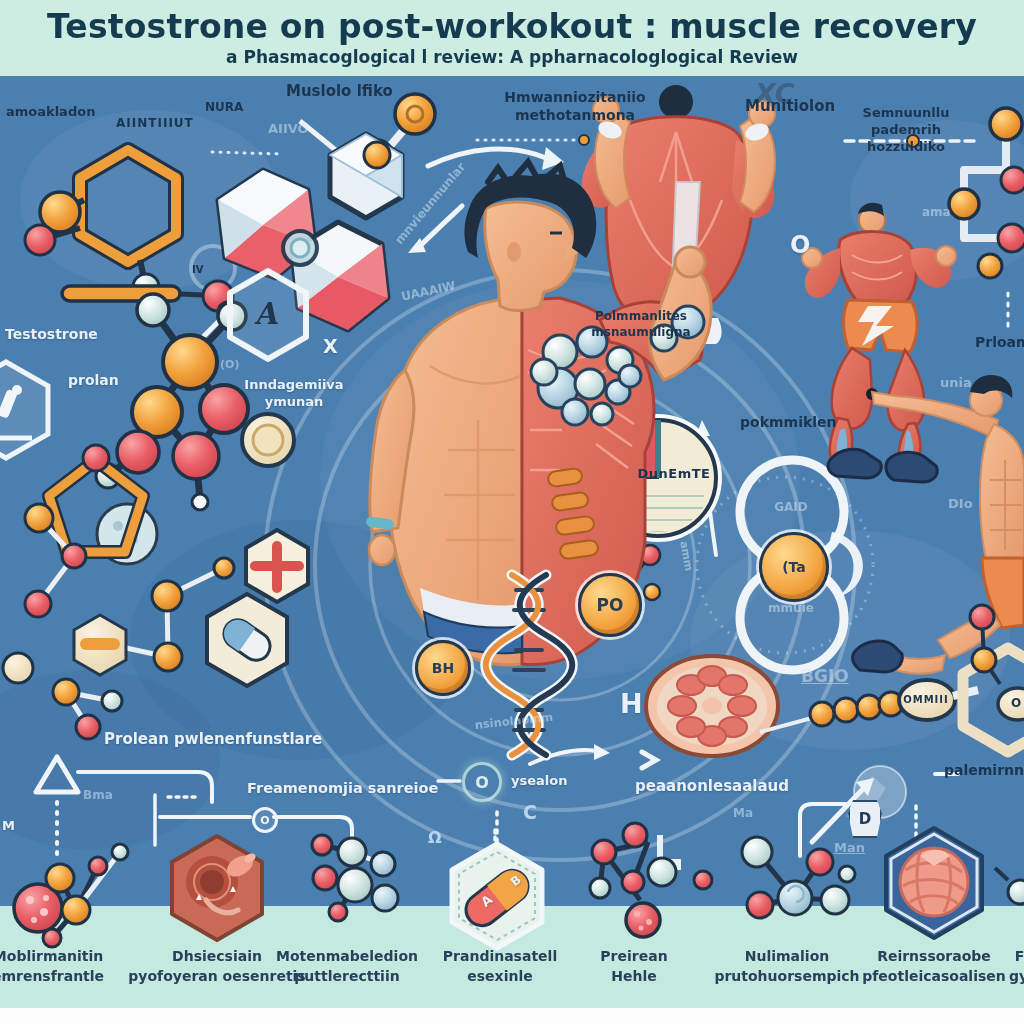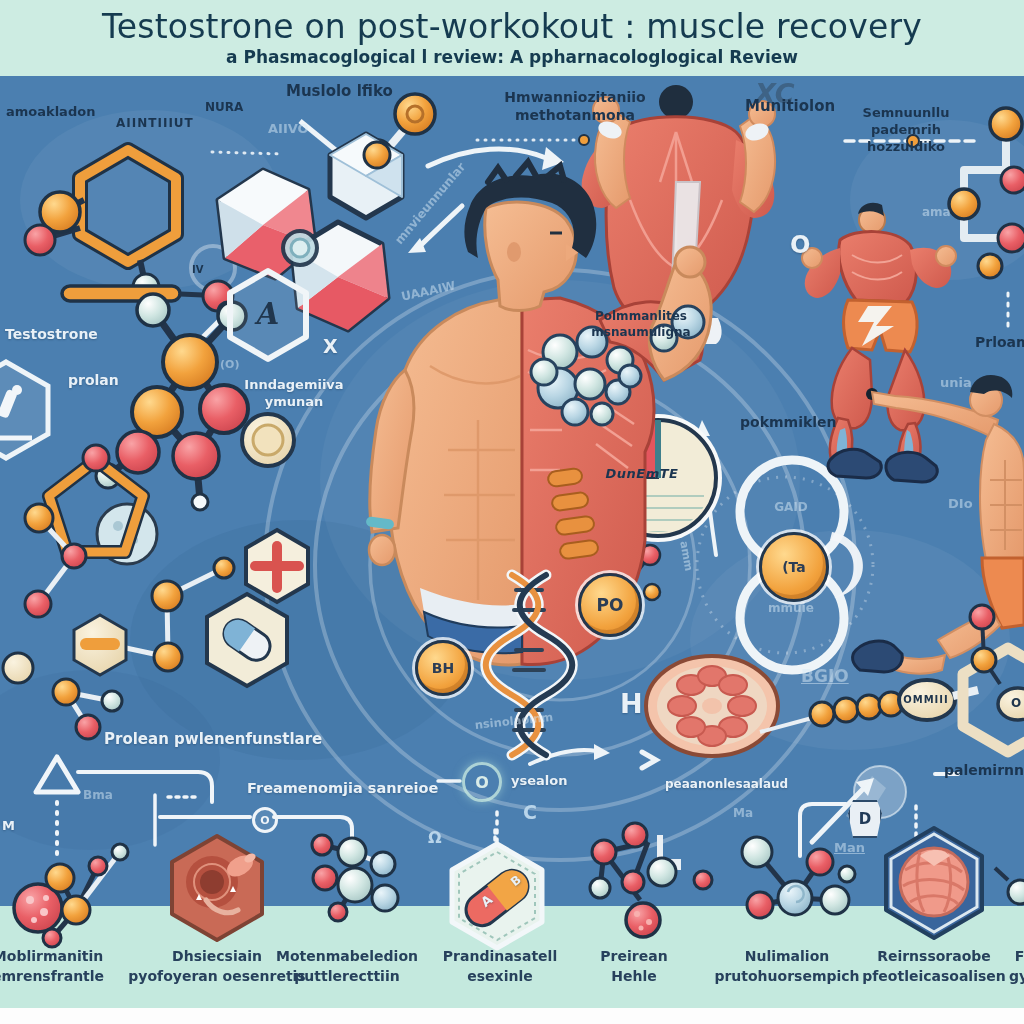--- a/index.html
+++ b/index.html
@@ -3,21 +3,21 @@
 <meta charset="utf-8">
 <style>
   html,body{margin:0;padding:0;background:#fff;}
   .page{position:relative;width:1024px;height:1024px;overflow:hidden;
         font-family:"DejaVu Sans",sans-serif;background:#4b7fb0;}
   .top-band{position:absolute;left:0;top:0;width:1024px;height:76px;background:#cdece2;z-index:1;}
   .bottom-band{position:absolute;left:0;top:905px;width:1024px;height:103px;background:#c4e9de;z-index:1;}
   .white-strip{position:absolute;left:0;top:1008px;width:1024px;height:16px;background:#fdfdfd;z-index:6;}
   svg.art{position:absolute;left:0;top:0;z-index:2;}
   .title{position:absolute;top:7px;left:0;width:1024px;text-align:center;font-size:33px;
-         font-weight:normal;color:#153b50;z-index:5;letter-spacing:.2px;}
+         font-weight:bold;color:#153b50;z-index:5;letter-spacing:.2px;}
   .subtitle{position:absolute;top:47px;left:0;width:1024px;text-align:center;font-size:17px;
          font-weight:bold;color:#153b50;z-index:5;}
   .lbl{position:absolute;z-index:5;font-weight:bold;color:#1b3550;white-space:pre-line;line-height:1.3;}
   .ctr{transform:translateX(-50%);text-align:center;}
   .light{color:#e9f1f7;text-shadow:0 1px 2px rgba(20,45,75,.35);}
   .faint{color:rgba(216,233,245,.5);}
   .navy{color:#20364d;}
   .blue{color:#b9d5ea;}
   .slate{color:#3e6386;font-style:italic;}
   .serif{font-family:"DejaVu Serif",serif;font-style:italic;}
@@ -610,33 +610,33 @@
   <div class="lbl light" style="left:68px;top:371px;font-size:14px;">prolan</div>
   <div class="lbl light ctr" style="left:294px;top:377px;font-size:13px;">Inndagemiiva
 ymunan</div>
   <div class="lbl light" style="left:323px;top:334px;font-size:19px;">X</div>
   <div class="lbl faint rot" style="left:400px;top:290px;font-size:12px;transform:rotate(-12deg);">UAAAIW</div>
   <div class="lbl faint rot" style="left:392px;top:238px;font-size:12px;transform:rotate(-50deg);">mnvieunnunlar</div>
   <div class="lbl" style="left:740px;top:413px;font-size:14px;">pokmmiklen</div>
   <div class="lbl" style="left:975px;top:333px;font-size:14px;">Prloama</div>
   <div class="lbl faint" style="left:940px;top:375px;font-size:13px;">unia</div>
   <div class="lbl faint" style="left:948px;top:496px;font-size:13px;">DIo</div>
-  <div class="lbl ctr" style="left:642px;top:466px;font-size:13px;letter-spacing:.5px;font-style:italic;">DunEmTE</div>
+  <div class="lbl ctr" style="left:674px;top:466px;font-size:13px;letter-spacing:.5px;">DunEmTE</div>
   <div class="lbl faint ctr" style="left:791px;top:500px;font-size:12px;">GAID</div>
   <div class="lbl faint ctr" style="left:791px;top:601px;font-size:12px;">mmuie</div>
   <div class="lbl light" style="left:620px;top:686px;font-size:27px;">H</div>
   <div class="lbl faint" style="left:801px;top:665px;font-size:17px;text-decoration:underline;">BGIO</div>
   <div class="lbl navy ctr" style="left:926px;top:693px;font-size:10px;letter-spacing:1px;">OMMIII</div>
   <div class="lbl navy ctr" style="left:1016px;top:696px;font-size:12px;">O</div>
   <div class="lbl light" style="left:104px;top:730px;font-size:15px;">Prolean pwlenenfunstlare</div>
   <div class="lbl faint" style="left:83px;top:788px;font-size:12px;">Bma</div>
   <div class="lbl light" style="left:247px;top:779px;font-size:14.5px;">Freamenomjia sanreioe</div>
   <div class="lbl light" style="left:511px;top:773px;font-size:13px;">ysealon</div>
   <div class="lbl blue" style="left:523px;top:800px;font-size:19px;">C</div>
-  <div class="lbl light" style="left:665px;top:777px;font-size:12px;">peaanonlesaalaud</div>
+  <div class="lbl light" style="left:635px;top:777px;font-size:15px;">peaanonlesaalaud</div>
   <div class="lbl faint" style="left:733px;top:806px;font-size:12px;">Ma</div>
   <div class="lbl faint" style="left:834px;top:840px;font-size:13px;text-decoration:underline;">Man</div>
   <div class="lbl" style="left:944px;top:761px;font-size:14px;">palemirnn</div>
   <div class="lbl faint rot" style="left:474px;top:718px;font-size:11.5px;transform:rotate(-6deg);">nsinolaoinm</div>
   <div class="lbl light" style="left:2px;top:818px;font-size:13px;">M</div>
   <div class="lbl" style="left:192px;top:263px;font-size:10px;">IV</div>
   <div class="lbl navy serif ctr" style="left:268px;top:296px;font-size:29px;">A</div>
   <div class="lbl faint" style="left:220px;top:358px;font-size:11px;">(O)</div>
   <div class="lbl blue" style="left:428px;top:828px;font-size:16px;">Ω</div>
   <div class="lbl faint rot" style="left:690px;top:540px;font-size:11px;transform:rotate(80deg);">amm</div>

